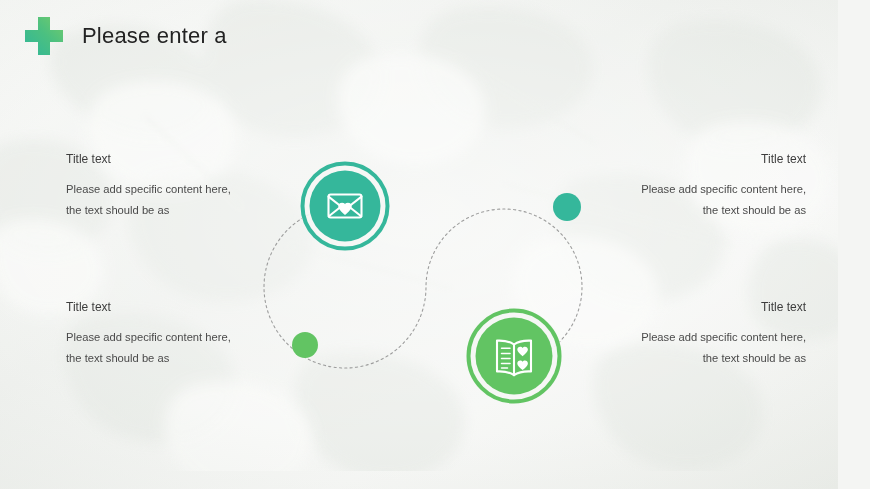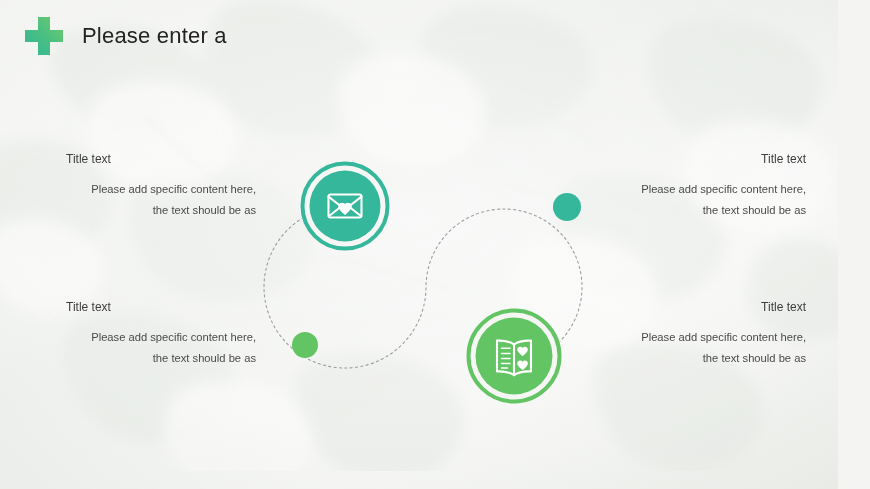--- a/index.html
+++ b/index.html
@@ -81,21 +81,20 @@
   }
   .text-block .tb-body {
     font-size: 11.2px;
     color: #4a4a4a;
     line-height: 1.85;
     font-weight: 400;
   }
   .text-block .tb-body span {
     display: block;
     white-space: nowrap;
-    text-align: right;
   }
 
   .tb-left  { text-align: left; }
   .tb-right { text-align: right; }
 
   #block-tl { left: 66px;  top: 152px; }
   #block-bl { left: 66px;  top: 300px; }
   #block-tr { left: 614px; top: 152px; width: 192px; }
   #block-br { left: 614px; top: 300px; width: 192px; }
 

